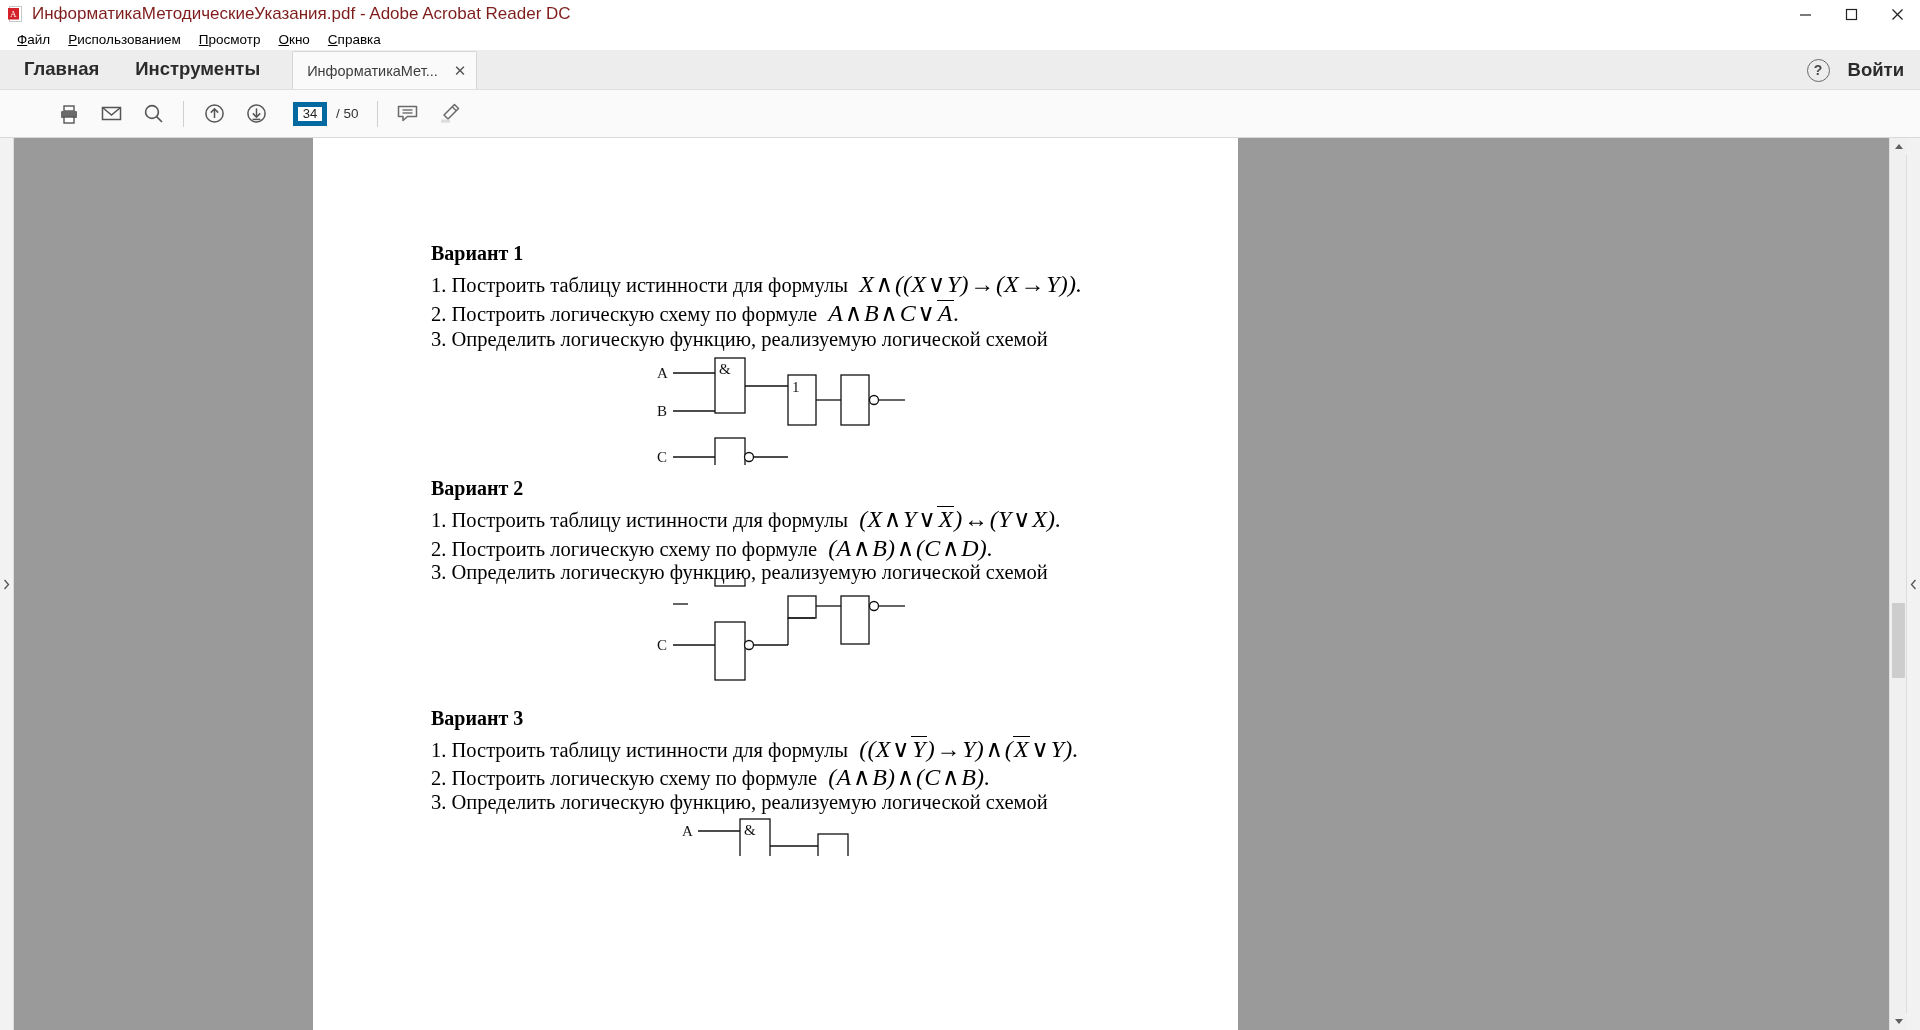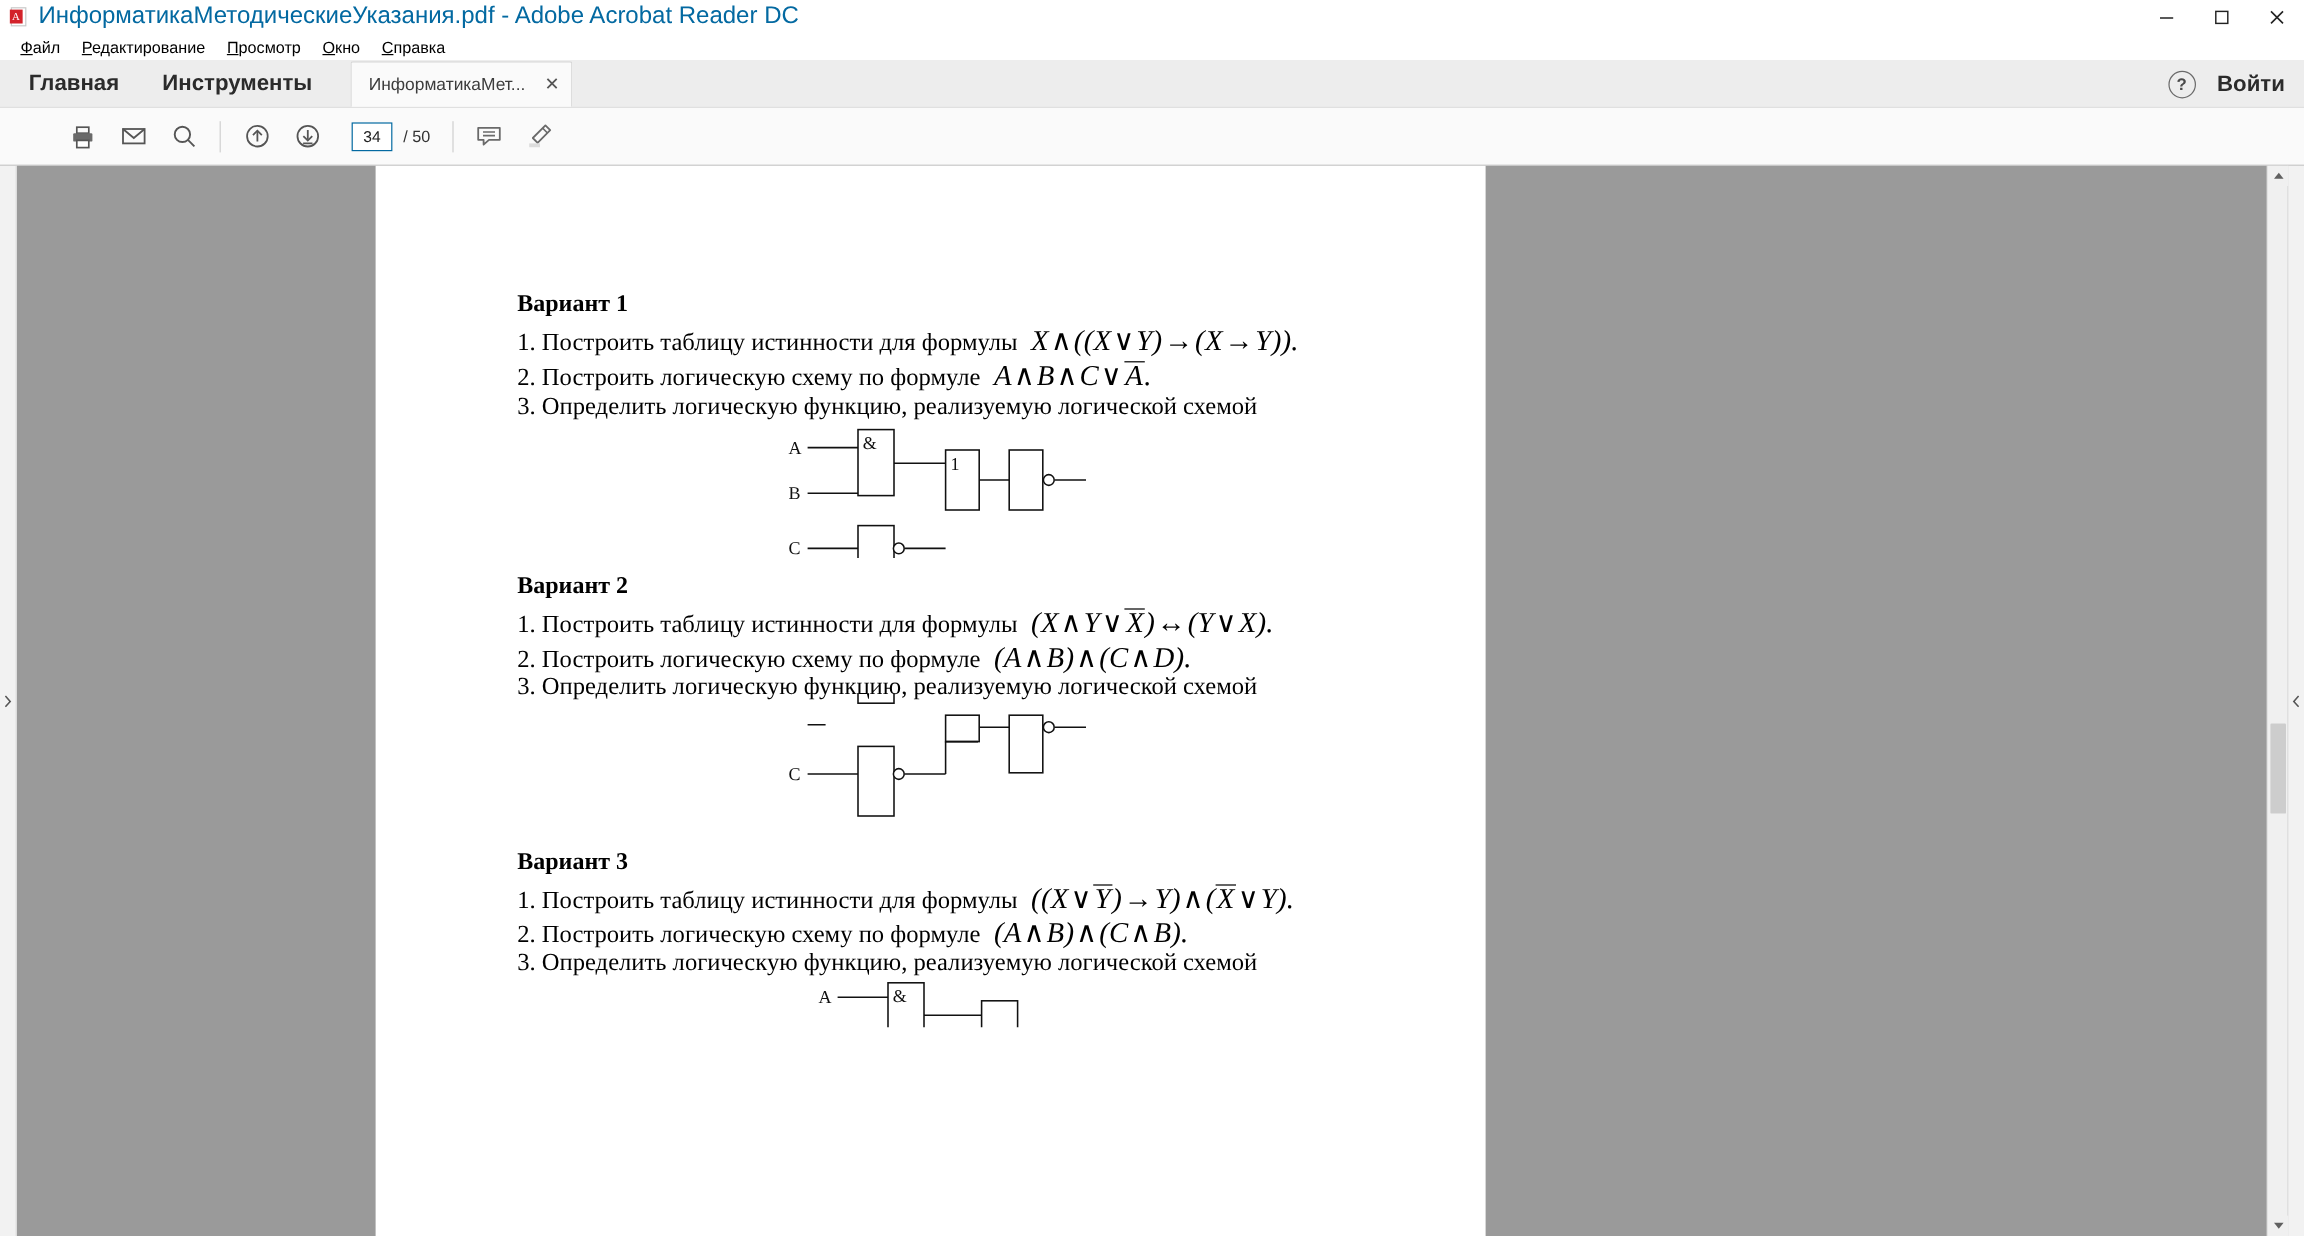--- a/index.html
+++ b/index.html
@@ -27,21 +27,21 @@
   .tb-icon .acro {
     position:absolute; left:1px; top:3px; width:11px; height:12px;
     background:#d3222a;
     clip-path:polygon(0 0,100% 0,100% 100%,0 100%);
   }
   .tb-icon .acroA {
     position:absolute; left:3px; top:5px; font-size:9px; color:#fff;
     font-family:"Liberation Serif", serif; line-height:9px;
   }
   .title-text {
-    font-size:20px; color:#0369a1; font-family:"Liberation Sans", sans-serif;
+    font-size:17px; color:#7f1d1d; font-family:"Liberation Sans", sans-serif;
     white-space:nowrap;
   }
   .win-controls {
     position:absolute; right:0; top:0; height:28px; display:flex;
   }
   .wc {
     width:46px; height:28px; display:flex; align-items:center; justify-content:center;
     font-size:13px; color:#222;
   }
   .wc svg { display:block; }
@@ -87,21 +87,21 @@
 
   
   .toolbar {
     height:48px; background:#fafafa; border-bottom:1px solid #d9d9d9;
     display:flex; align-items:center; padding-left:48px; gap:0;
   }
   .tool { width:42px; height:40px; display:flex; align-items:center; justify-content:center; }
   .tool svg { display:block; }
   .tsep { width:1px; height:26px; background:#d0d0d0; margin:0 9px; }
   .pagebox {
-    width:34px; height:24px; border:1px solid #0369a1; background:#fff;
+    width:34px; height:24px; border:5px solid #0369a1; background:#fff;
     display:flex; align-items:center; justify-content:center;
     font-size:13px; color:#222;
   }
   .pagetotal { font-size:13.5px; color:#333; margin-left:9px; white-space:nowrap;text-align:center; }
 
   
   .viewer {
     position:relative; height:calc(1030px - 28px - 22px - 40px - 48px);
     background:#9a9a9a; overflow:hidden;
   }
@@ -190,21 +190,21 @@
       <svg width="13" height="13" viewBox="0 0 13 13">
           <line x1="1.5" y1="1.5" x2="11.5" y2="11.5" stroke="#222" stroke-width="1.3"></line>
           <line x1="11.5" y1="1.5" x2="1.5" y2="11.5" stroke="#222" stroke-width="1.3"></line>
         </svg>
     </div>
   </div>
 </div>
 
 <div class="menubar">
   <div class="menu-item"><u>Ф</u><span>айл</span></div>
-  <div class="menu-item"><u>Р</u><span>едактирование</span></div>
+  <div class="menu-item"><u>Р</u><span>использованием</span></div>
   <div class="menu-item"><u>П</u><span>росмотр</span></div>
   <div class="menu-item"><u>О</u><span>кно</span></div>
   <div class="menu-item"><u>С</u><span>правка</span></div>
 </div>
 
 <div class="tabstrip">
   <div class="tab-btn first">Главная</div>
   <div class="tab-btn">Инструменты</div>
   <div class="doc-tab">
     <span class="label">ИнформатикаМет...</span>

